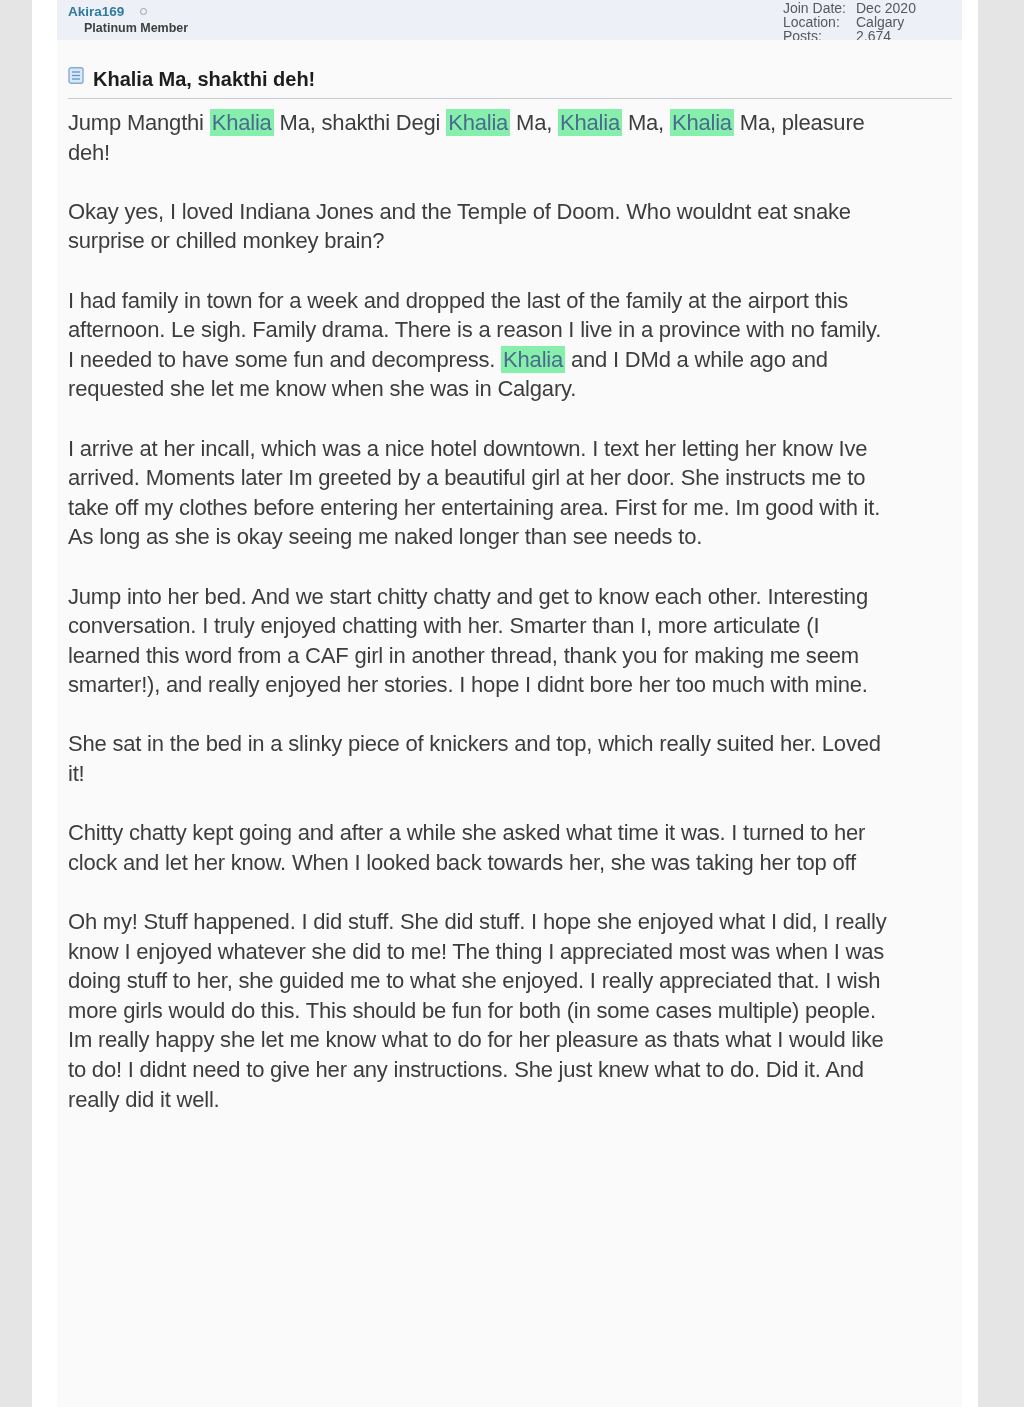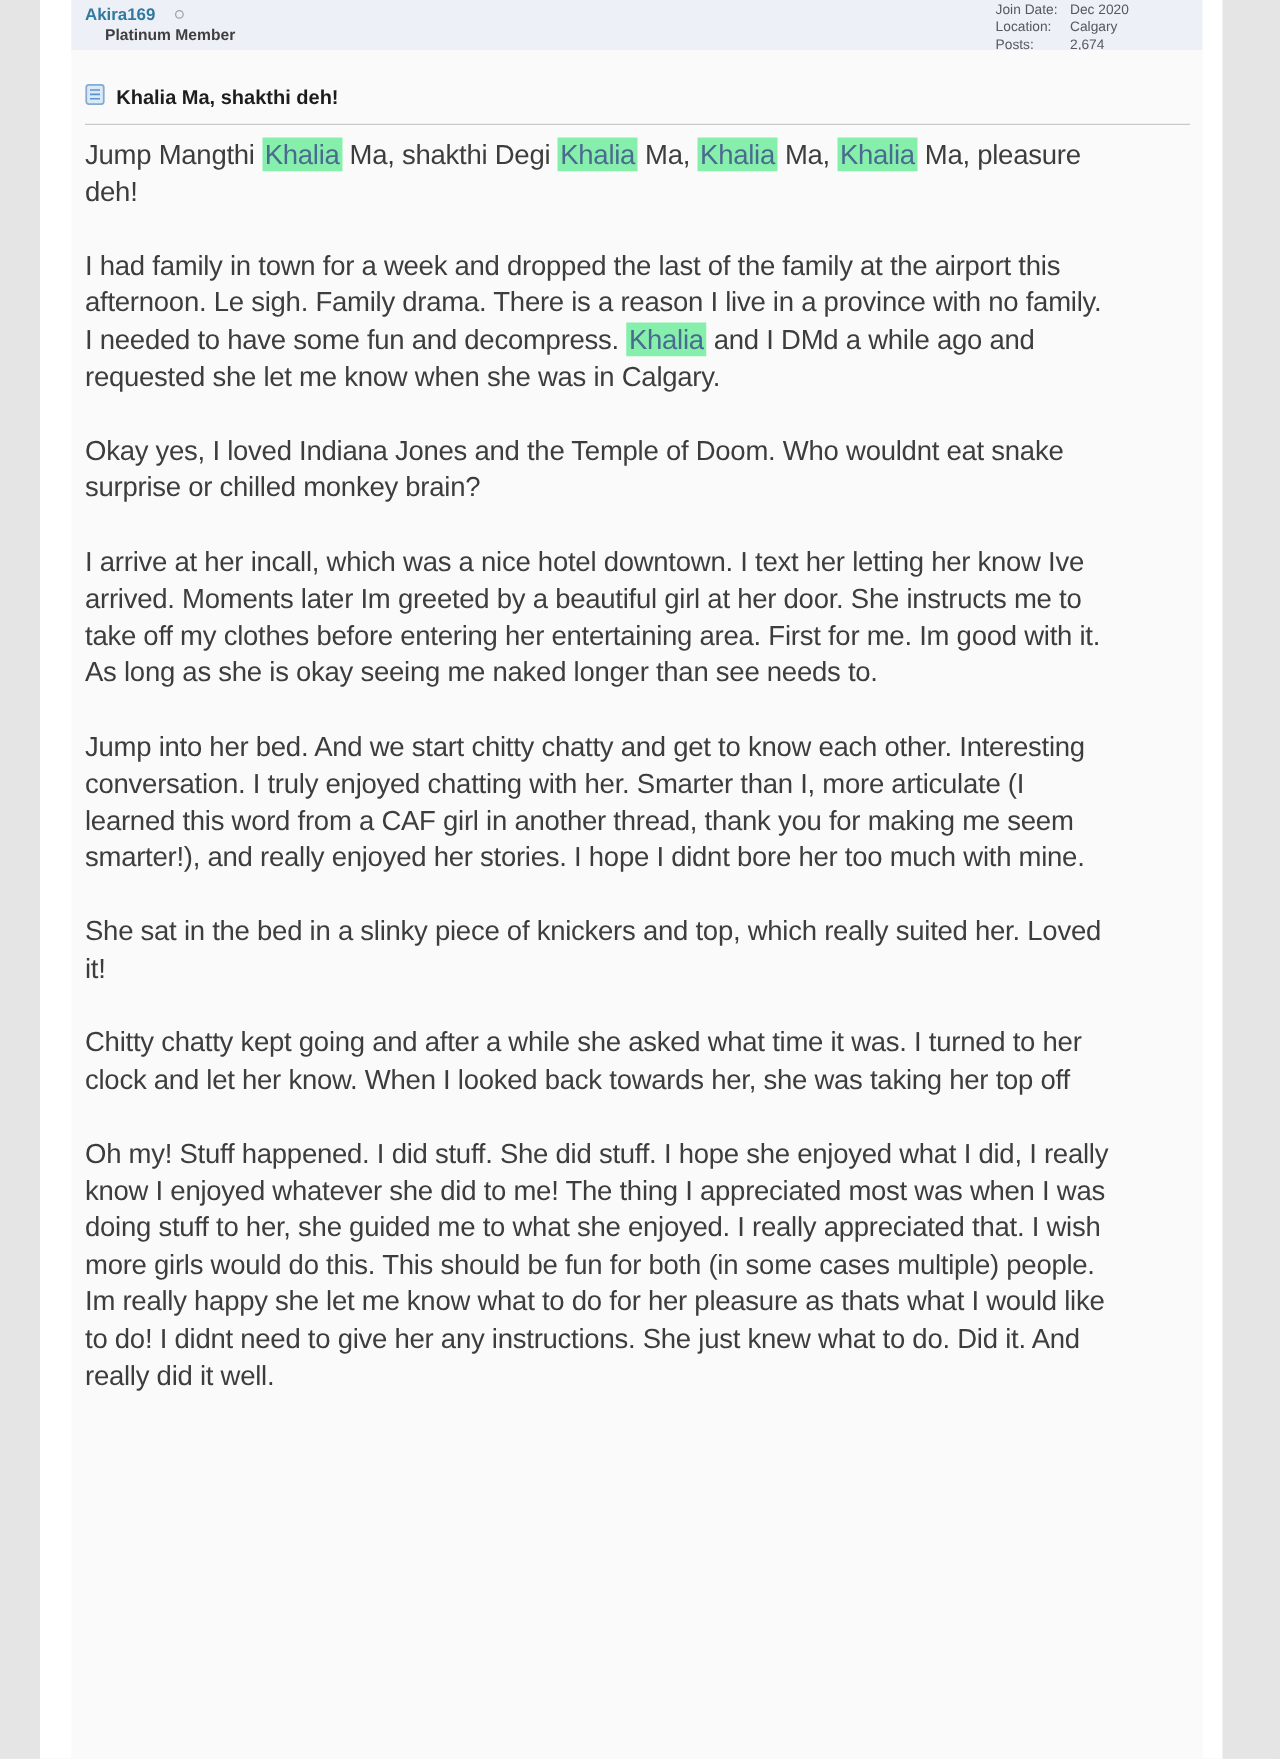--- a/index.html
+++ b/index.html
@@ -40,40 +40,40 @@
     border: 1.4px solid #9aa0a6;
     border-radius: 50%;
     display: inline-block;
   }
   .user-title { color: #3f3f3f; font-weight: bold; font-size: 12.5px; padding-left: 16px; }
   .meta-table {
     margin-top: -1px;
     display: grid;
     grid-template-columns: auto 100px;
     column-gap: 10px;
-    font-size: 11px;
+    font-size: 14px;
     color: #55585c;
     line-height: 13.8px;
     padding-right: 2px;
   }
   .meta-label { text-align: left; }
   .meta-value { text-align: left; }
   
   .post-body {
     background: #fafafa;
     min-height: 1367px;
     padding: 26px 10px 0 11px;
   }
   .post-title-row {
     display: flex;
     align-items: center;
     gap: 9px;
     line-height: 24px;
   }
-  .post-title { font-size: 16px; font-weight: bold; color: #1d1d1d; }
+  .post-title { font-size: 20px; font-weight: bold; color: #1d1d1d; }
   .doc-icon { flex: 0 0 auto; margin-top: 1px; }
   .divider {
     border-bottom: 1px solid #c9c9c9;
     margin-top: 7px;
   }
   .paragraphs { margin-top: 9px; max-width: 822px; }
   .para {
     font-size: 22px;
     line-height: 29.6px;
     color: #3d3d3d;
@@ -119,22 +119,22 @@
           <line x1="4" y1="8.5" x2="12" y2="8.5" stroke="#5e93c8" stroke-width="1.3"></line>
           <line x1="4" y1="12" x2="12" y2="12" stroke="#5e93c8" stroke-width="1.3"></line>
         </svg>
       </span>
       <span class="post-title">Khalia Ma, shakthi deh!</span>
     </div>
     <div class="divider"></div>
 
     <div class="paragraphs">
         <p class="para"><span>Jump Mangthi </span><mark>Khalia</mark><span> Ma, shakthi Degi </span><mark>Khalia</mark><span> Ma, </span><mark>Khalia</mark><span> Ma, </span><mark>Khalia</mark><span> Ma, pleasure deh!</span></p>
+        <p class="para"><span>Okay yes, I loved Indiana Jones and the Temple of Doom. Who wouldnt eat snake surprise or chilled monkey brain?</span></p>
         <p class="para"><span>I had family in town for a week and dropped the last of the family at the airport this afternoon. Le sigh. Family drama. There is a reason I live in a province with no family. I needed to have some fun and decompress. </span><mark>Khalia</mark><span> and I DMd a while ago and requested she let me know when she was in Calgary.</span></p>
-        <p class="para"><span>Okay yes, I loved Indiana Jones and the Temple of Doom. Who wouldnt eat snake surprise or chilled monkey brain?</span></p>
         <p class="para"><span>I arrive at her incall, which was a nice hotel downtown. I text her letting her know Ive arrived. Moments later Im greeted by a beautiful girl at her door. She instructs me to take off my clothes before entering her entertaining area. First for me. Im good with it. As long as she is okay seeing me naked longer than see needs to.</span></p>
         <p class="para"><span>Jump into her bed. And we start chitty chatty and get to know each other. Interesting conversation. I truly enjoyed chatting with her. Smarter than I, more articulate (I learned this word from a CAF girl in another thread, thank you for making me seem smarter!), and really enjoyed her stories. I hope I didnt bore her too much with mine.</span></p>
         <p class="para"><span>She sat in the bed in a slinky piece of knickers and top, which really suited her. Loved it!</span></p>
         <p class="para"><span>Chitty chatty kept going and after a while she asked what time it was. I turned to her clock and let her know. When I looked back towards her, she was taking her top off</span></p>
         <p class="para"><span>Oh my! Stuff happened. I did stuff. She did stuff. I hope she enjoyed what I did, I really know I enjoyed whatever she did to me! The thing I appreciated most was when I was doing stuff to her, she guided me to what she enjoyed. I really appreciated that. I wish more girls would do this. This should be fun for both (in some cases multiple) people. Im really happy she let me know what to do for her pleasure as thats what I would like to do! I didnt need to give her any instructions. She just knew what to do. Did it. And really did it well.</span></p>
       </div>
   </div>
 
 </div>
 

